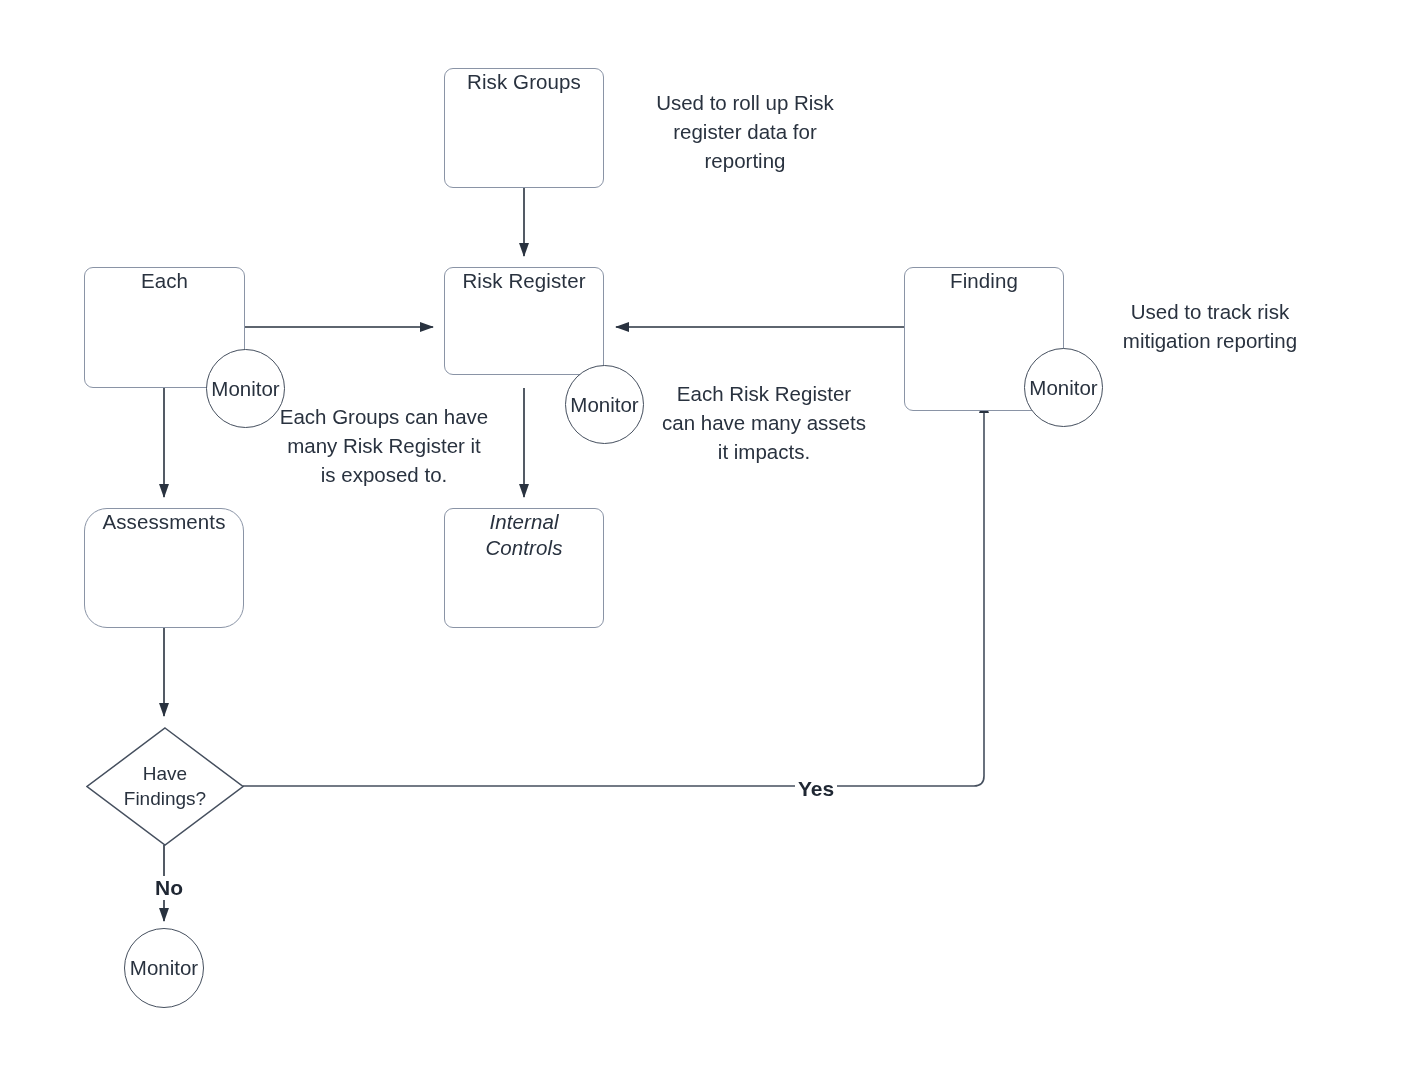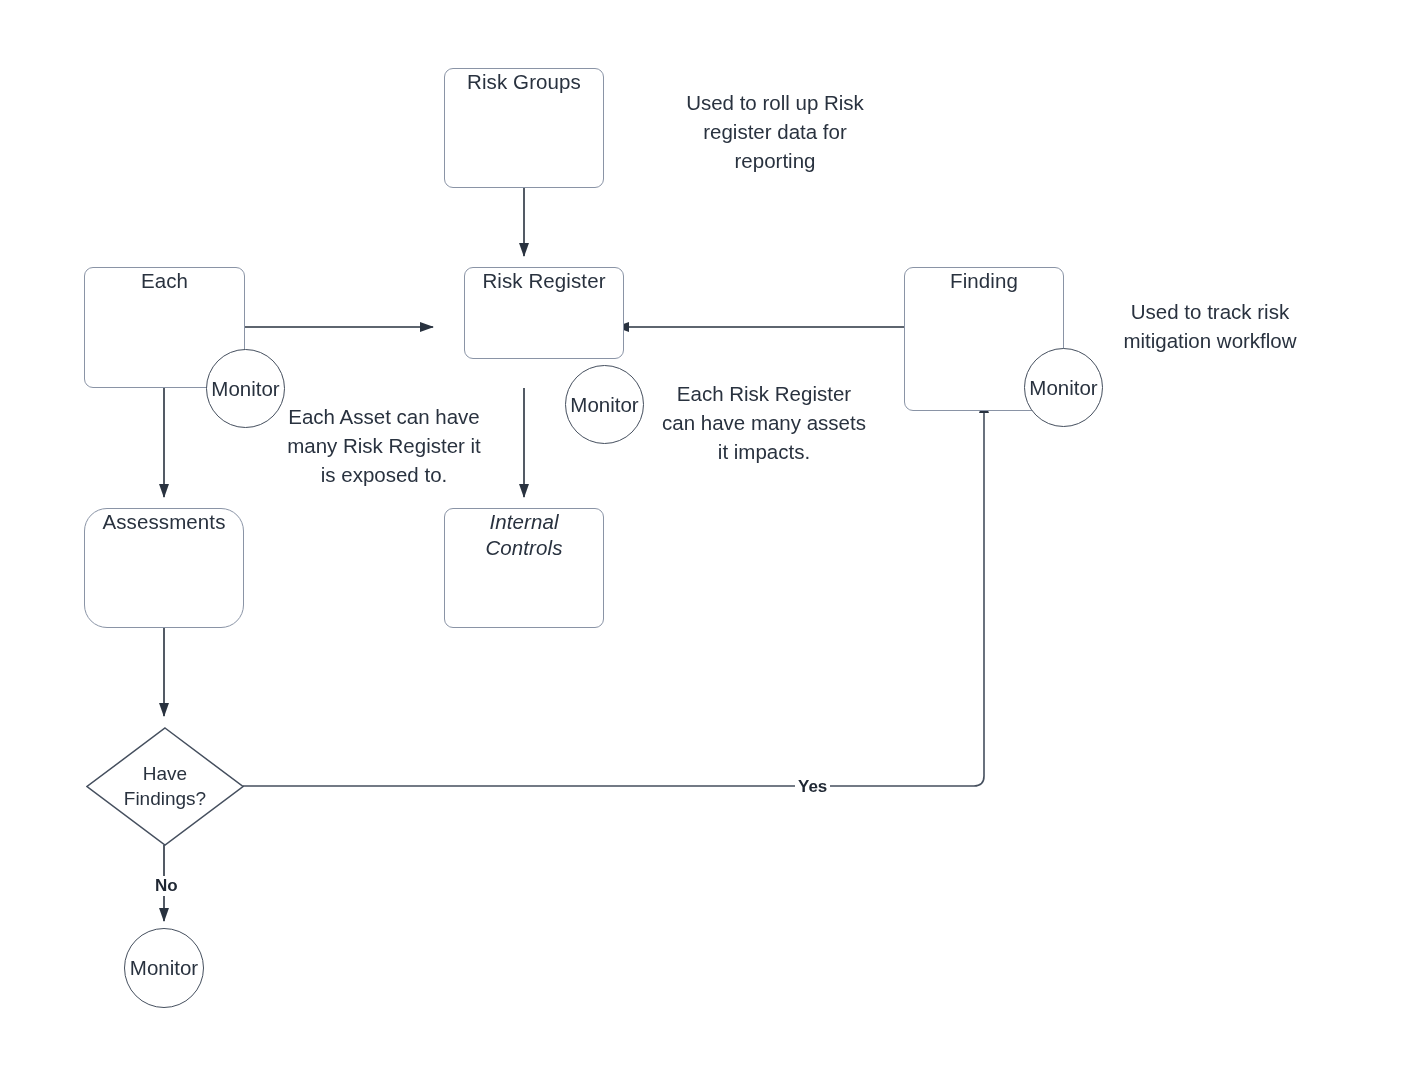--- a/index.html
+++ b/index.html
@@ -84,21 +84,21 @@
     color: #29323f;
     font-size: 20.5px;
     line-height: 1.42;
     text-align: center;
     white-space: pre-line;
     z-index: 4;
   }
   .edge-label {
     position: absolute;
     color: #1f2733;
-    font-size: 17px;
+    font-size: 21px;
     font-weight: bold;
     background: #ffffff;
     padding: 0 3px;
     z-index: 6;
     white-space: nowrap;
   }
 </style>
 </head>
 <body>
 
@@ -137,21 +137,21 @@
   </svg>
 
   <div class="node" style="left:444px; top:68px; width:160px; height:120px;">
     <span>Risk Groups</span>
   </div>
 
   <div class="node" style="left:84px; top:267px; width:161px; height:121px;">
     <span>Each</span>
   </div>
 
-  <div class="node" style="left:464px; top:267px; width:160px; height:92px;">
+  <div class="node" style="left:444px; top:267px; width:160px; height:108px;">
     <span>Risk Register</span>
   </div>
 
   <div class="node" style="left:904px; top:267px; width:160px; height:144px;">
     <span>Finding</span>
   </div>
 
   <div class="node" style="left:84px; top:508px; width:160px; height:120px;border-radius:23px;">
     <span>Assessments</span>
   </div>
@@ -178,28 +178,28 @@
   </div>
 
   <div class="monitor" style="left:1024px; top:348px; width:79px; height:79px;">
     <span>Monitor</span>
   </div>
 
   <div class="monitor" style="left:124px; top:928px; width:80px; height:80px;">
     <span>Monitor</span>
   </div>
 
-  <div class="note" style="left:670px; top:88px; width:210px;">Used to roll up Risk
+  <div class="note" style="left:640px; top:88px; width:210px;">Used to roll up Risk
 register data for
 reporting</div>
 
   <div class="note" style="left:1110px; top:297px; width:200px;">Used to track risk
-mitigation workflow</div>
-
-  <div class="note" style="left:274px; top:402px; width:220px;">Each Asset can have
+mitigation reporting</div>
+
+  <div class="note" style="left:274px; top:402px; width:220px;">Each Groups can have
 many Risk Register it
 is exposed to.</div>
 
   <div class="note" style="left:652px; top:379px; width:224px;">Each Risk Register
 can have many assets
 it impacts.</div>
 
   <div class="edge-label" style="left:795px; top:777px;">Yes</div>
 
   <div class="edge-label" style="left:152px; top:876px;">No</div>

